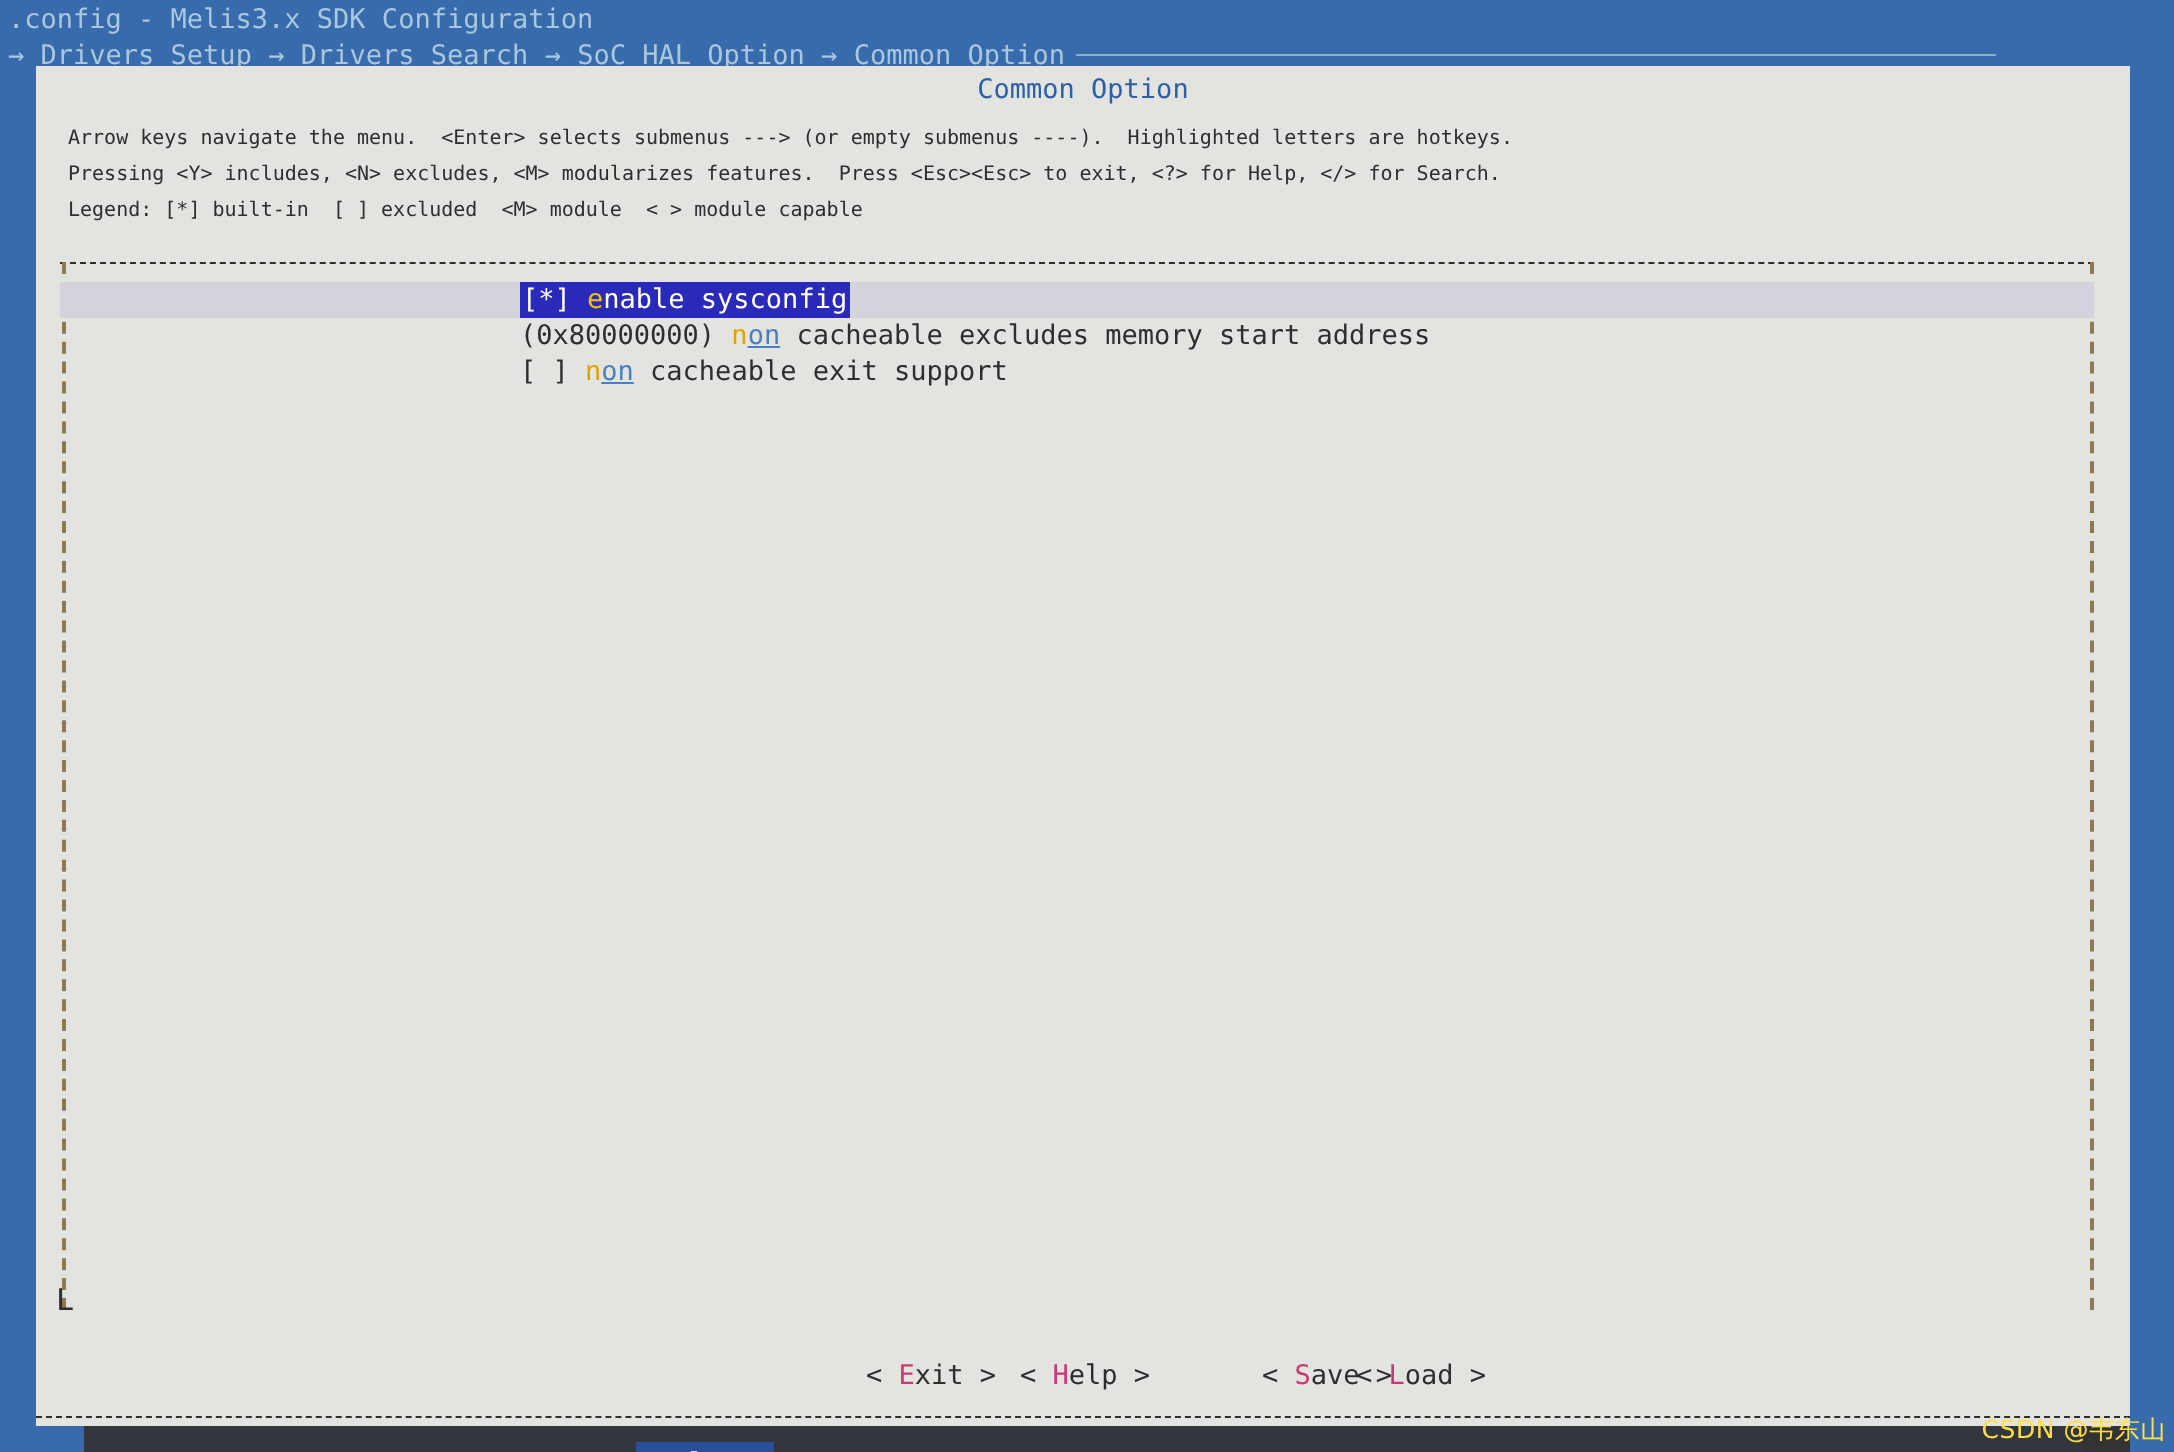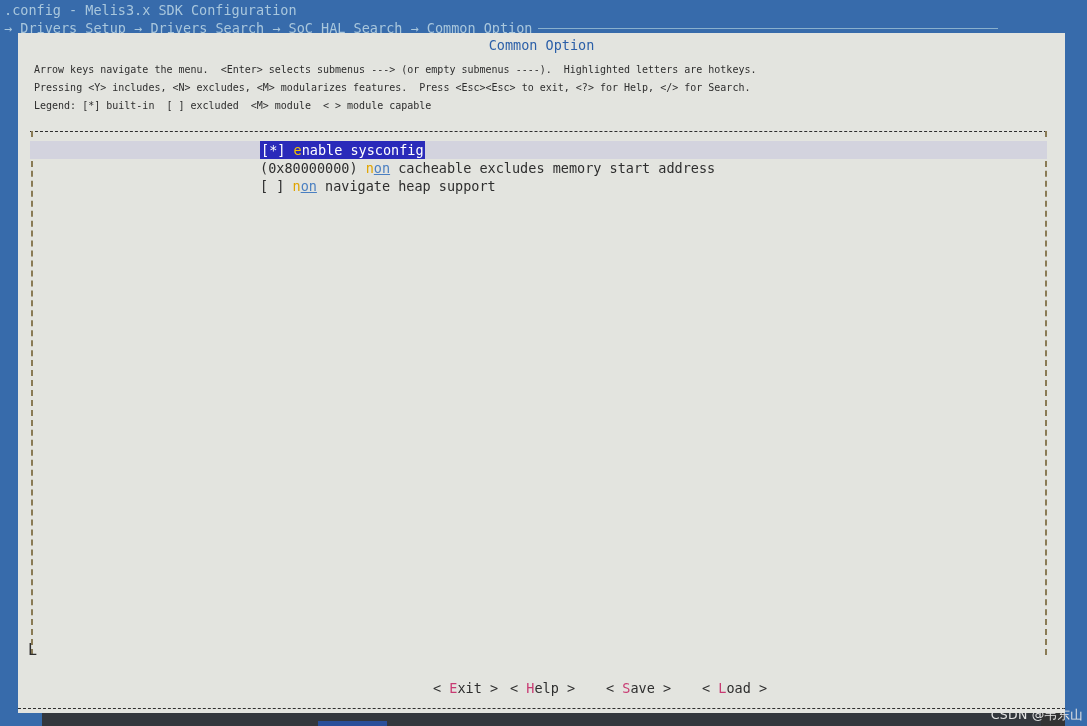--- a/index.html
+++ b/index.html
@@ -192,35 +192,35 @@
     top: 675px;
     width: 1047px;
     border-top: 1px dashed #2e2e2e;
   }
 
   
   .watermark {
     position: absolute;
     right: 4px;
     bottom: 2px;
-    color: #e5e5e5;
+    color: #fde047;
     font-size: 12.5px;
     font-family: "DejaVu Sans", "Liberation Sans", sans-serif;
     white-space: pre;
     letter-spacing: 0.3px;
   }
 </style>
 </head>
 <body>
 
 <div id="screen">
 
   <div class="hdr">
     <div class="hdr-title">.config - Melis3.x SDK Configuration</div>
-    <div class="hdr-crumb"><span class="crumb-arrow">→</span> <span>Drivers Setup</span> <span class="crumb-arrow">→</span> <span>Drivers Search</span> <span class="crumb-arrow">→</span> <span>SoC HAL Search</span> <span class="crumb-arrow">→</span> <span>Common Option</span><span class="crumb-rule"></span></div>
+    <div class="hdr-crumb"><span class="crumb-arrow">→</span> <span>Drivers Setup</span> <span class="crumb-arrow">→</span> <span>Drivers Search</span> <span class="crumb-arrow">→</span> <span>SoC HAL Option</span> <span class="crumb-arrow">→</span> <span>Common Option</span><span class="crumb-rule"></span></div>
   </div>
 
   <div class="dialog-shadow"></div>
   <div class="dialog-shadow2"></div>
 
   <div class="dialog">
 
     <div class="dlg-title">Common Option</div>
 
     <div class="help"><span>Arrow keys navigate the menu.  &lt;Enter&gt; selects submenus ---&gt; (or empty submenus ----).  Highlighted letters are hotkeys.</span>
@@ -237,36 +237,36 @@
 
         <div class="row sel">
           <span class="txt"><span>[*] </span><span class="hot-y">e</span><span>nable sysconfig</span></span>
         </div>
 
         <div class="row">
           <span class="txt"><span>(0x80000000) </span><span class="hot-y">n</span><span class="hot-b">on</span><span> cacheable excludes memory start address</span></span>
         </div>
 
         <div class="row">
-          <span class="txt"><span>[ ] </span><span class="hot-y">n</span><span class="hot-b">on</span><span> navigate heap support</span></span>
+          <span class="txt"><span>[ ] </span><span class="hot-y">n</span><span class="hot-b">on</span><span> cacheable exit support</span></span>
         </div>
 
       </div>
     </div>
 
     <div class="buttons">
       <div class="btn active" style="left:300px"><span>&lt;</span><span class="hk">S</span><span>elect</span><span>&gt;</span></div>
 
       <div class="btn" style="left:415px"><span>&lt; </span><span class="hk">E</span><span>xit</span><span> &gt;</span></div>
 
       <div class="btn" style="left:492px"><span>&lt; </span><span class="hk">H</span><span>elp</span><span> &gt;</span></div>
 
-      <div class="btn" style="left:588px"><span>&lt; </span><span class="hk">S</span><span>ave</span><span> &gt;</span></div>
-
-      <div class="btn" style="left:684px"><span>&lt; </span><span class="hk">L</span><span>oad</span><span> &gt;</span></div>
+      <div class="btn" style="left:613px"><span>&lt; </span><span class="hk">S</span><span>ave</span><span> &gt;</span></div>
+
+      <div class="btn" style="left:660px"><span>&lt; </span><span class="hk">L</span><span>oad</span><span> &gt;</span></div>
     </div>
 
     <div class="bottom-rule"></div>
   </div>
 
   <div class="watermark">CSDN @韦东山</div>
 
 </div>
 
 </body></html>

